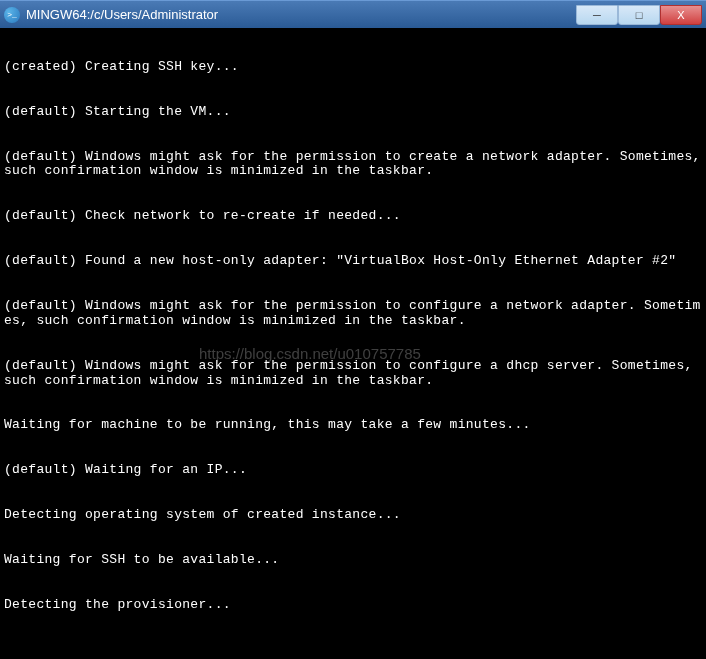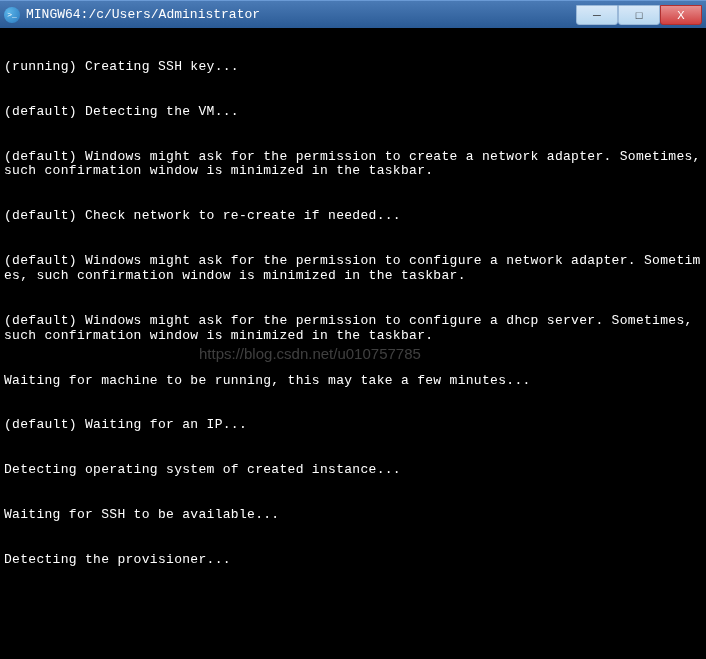--- a/index.html
+++ b/index.html
@@ -31,21 +31,21 @@
       border-radius: 50%;
       margin-right: 6px;
       display: flex;
       align-items: center;
       justify-content: center;
       font-size: 8px;
       color: #fff;
     }
     .titlebar-text {
       color: #fff;
-      font-family: Liberation Mono, monospace;
+      font-family: Liberation Sans, sans-serif;
       font-size: 13px;
       flex: 1;
     }
     .titlebar-buttons {
       display: flex;
       gap: 0;
     }
     .titlebar-btn {
       width: 42px;
       height: 20px;
@@ -98,24 +98,25 @@
   </div>
   <div class="titlebar-text">MINGW64:/c/Users/Administrator</div>
   <div class="titlebar-buttons">
     <div class="titlebar-btn btn-min">─</div>
     <div class="titlebar-btn btn-max">□</div>
     <div class="titlebar-btn btn-close">X</div>
   </div>
 </div>
 
 <div class="terminal">
-  <div>(running) Creating SSH key...</div>
-  <div>(default) Detecting the VM...</div>
+  <div>(created) Creating SSH key...</div>
+  <div>(default) Starting the VM...</div>
   <div>(default) Windows might ask for the permission to create a network adapter. Sometimes, such confirmation window is minimized in the taskbar.</div>
   <div>(default) Check network to re-create if needed...</div>
+  <div>(default) Found a new host-only adapter: "VirtualBox Host-Only Ethernet Adapter #2"</div>
   <div>(default) Windows might ask for the permission to configure a network adapter. Sometimes, such confirmation window is minimized in the taskbar.</div>
   <div>(default) Windows might ask for the permission to configure a dhcp server. Sometimes, such confirmation window is minimized in the taskbar.</div>
   <div>Waiting for machine to be running, this may take a few minutes...</div>
   <div>(default) Waiting for an IP...</div>
   <div>Detecting operating system of created instance...</div>
   <div>Waiting for SSH to be available...</div>
   <div>Detecting the provisioner...</div>
   
   
   

